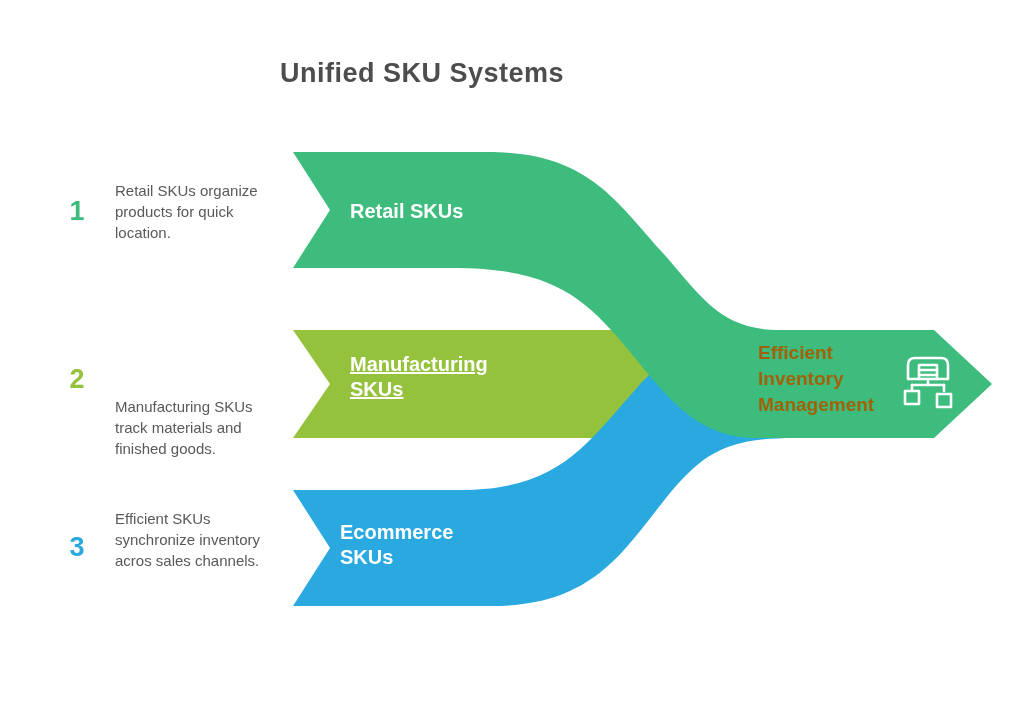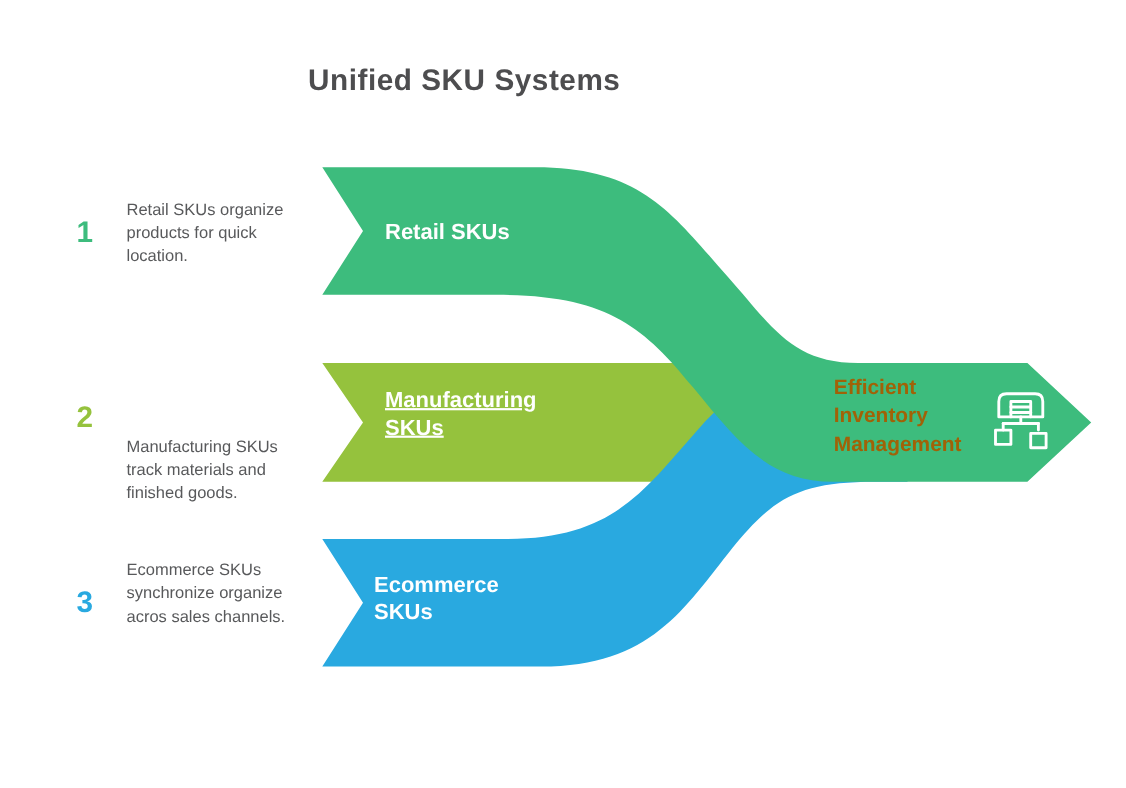--- a/index.html
+++ b/index.html
@@ -56,21 +56,21 @@
 
 <div class="abs step-number n1" style="left:62px;top:196px;">1</div>
 <div class="abs blurb" style="left:115px;top:180px;width:158px;">Retail SKUs organize products for quick location.</div>
 <div class="abs band-label" style="left:350px;top:199px;width:200px;">Retail SKUs</div>
 
 <div class="abs step-number n2" style="left:62px;top:364px;">2</div>
 <div class="abs blurb" style="left:115px;top:360px;width:165px;margin-top:36px;">Manufacturing SKUs track materials and finished goods.</div>
 <div class="abs band-label" style="left:350px;top:352px;width:170px;text-decoration:underline;">Manufacturing SKUs</div>
 
 <div class="abs step-number n3" style="left:62px;top:532px;">3</div>
-<div class="abs blurb" style="left:115px;top:508px;width:150px;">Ecommerce SKUs synchronize organize acros sales channels.</div>
+<div class="abs blurb" style="left:115px;top:508px;width:150px;">Efficient SKUs synchronize inventory acros sales channels.</div>
 <div class="abs band-label" style="left:340px;top:520px;width:140px;">Ecommerce SKUs</div>
 
 <div class="abs result-label" style="left:758px;top:340px;width:138px;">Efficient Inventory Management</div>
 
 <svg class="abs" style="left:900px;top:352px;" width="56" height="62" viewBox="0 0 56 62" fill="none" stroke="#ffffff" stroke-width="2.6" stroke-linecap="round" stroke-linejoin="round">
 
   <path d="M8 27 V13 Q8 6 15 6 H41 Q48 6 48 13 V27 Z"></path>
 
   <path d="M19 27 V13 H37 V27"></path>
   <line x1="19" y1="18" x2="37" y2="18"></line>

